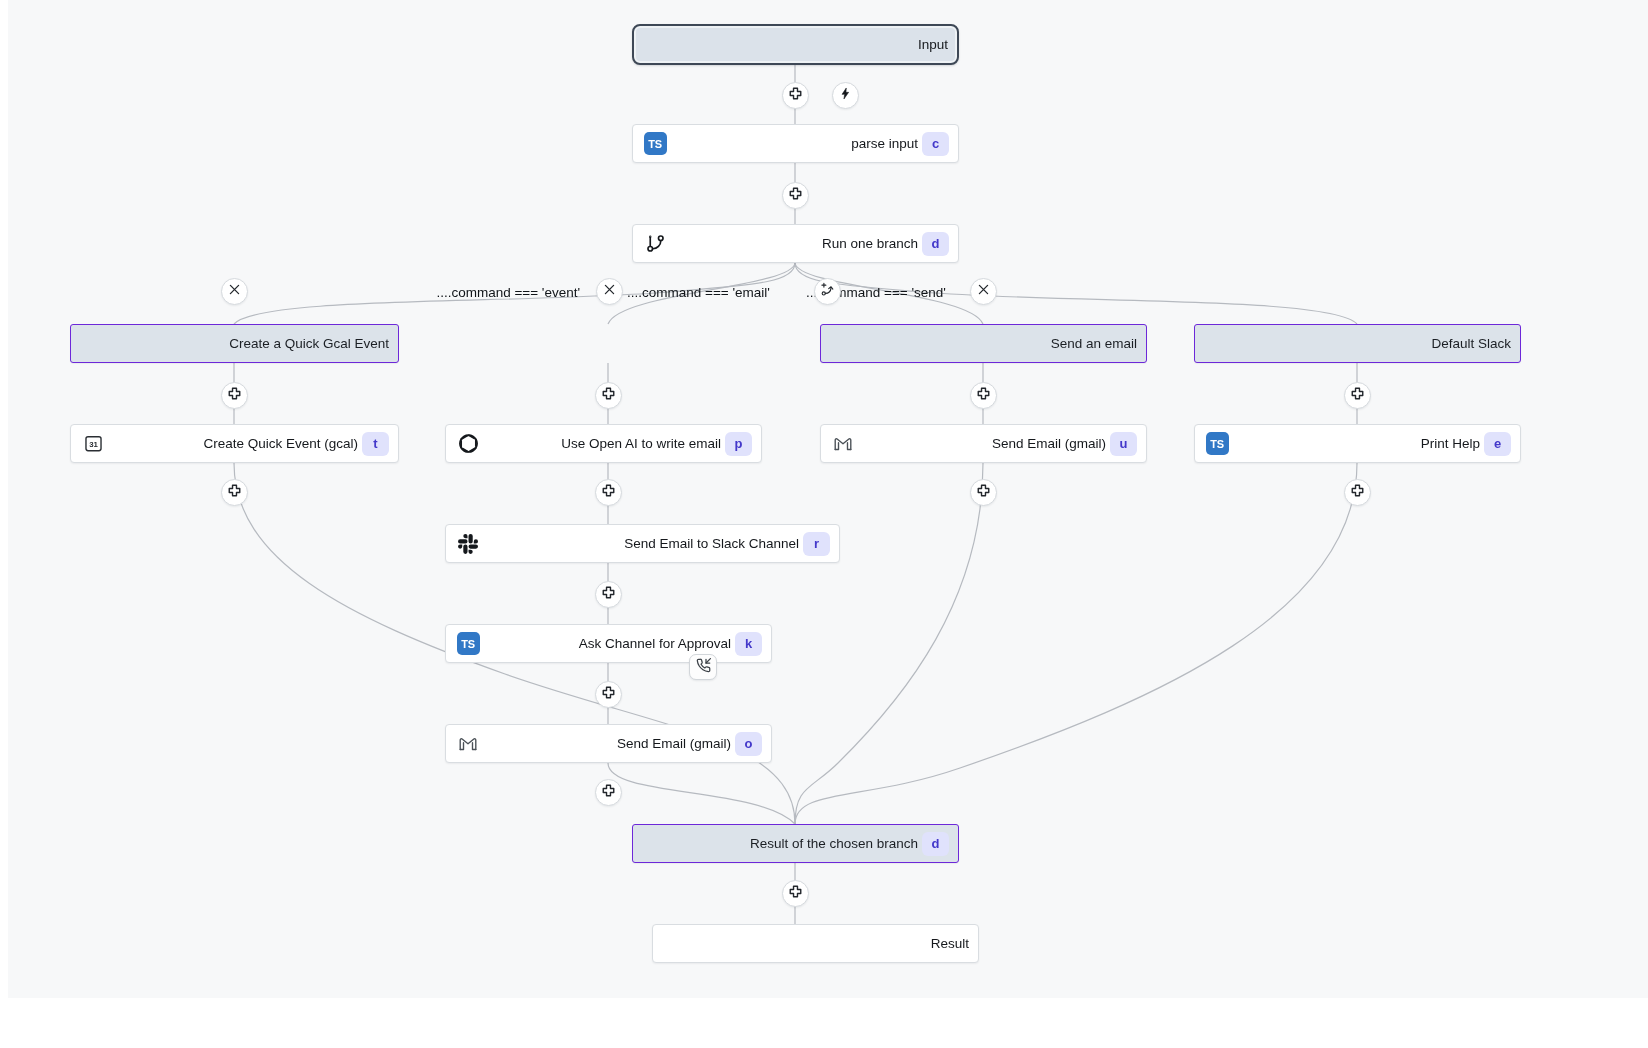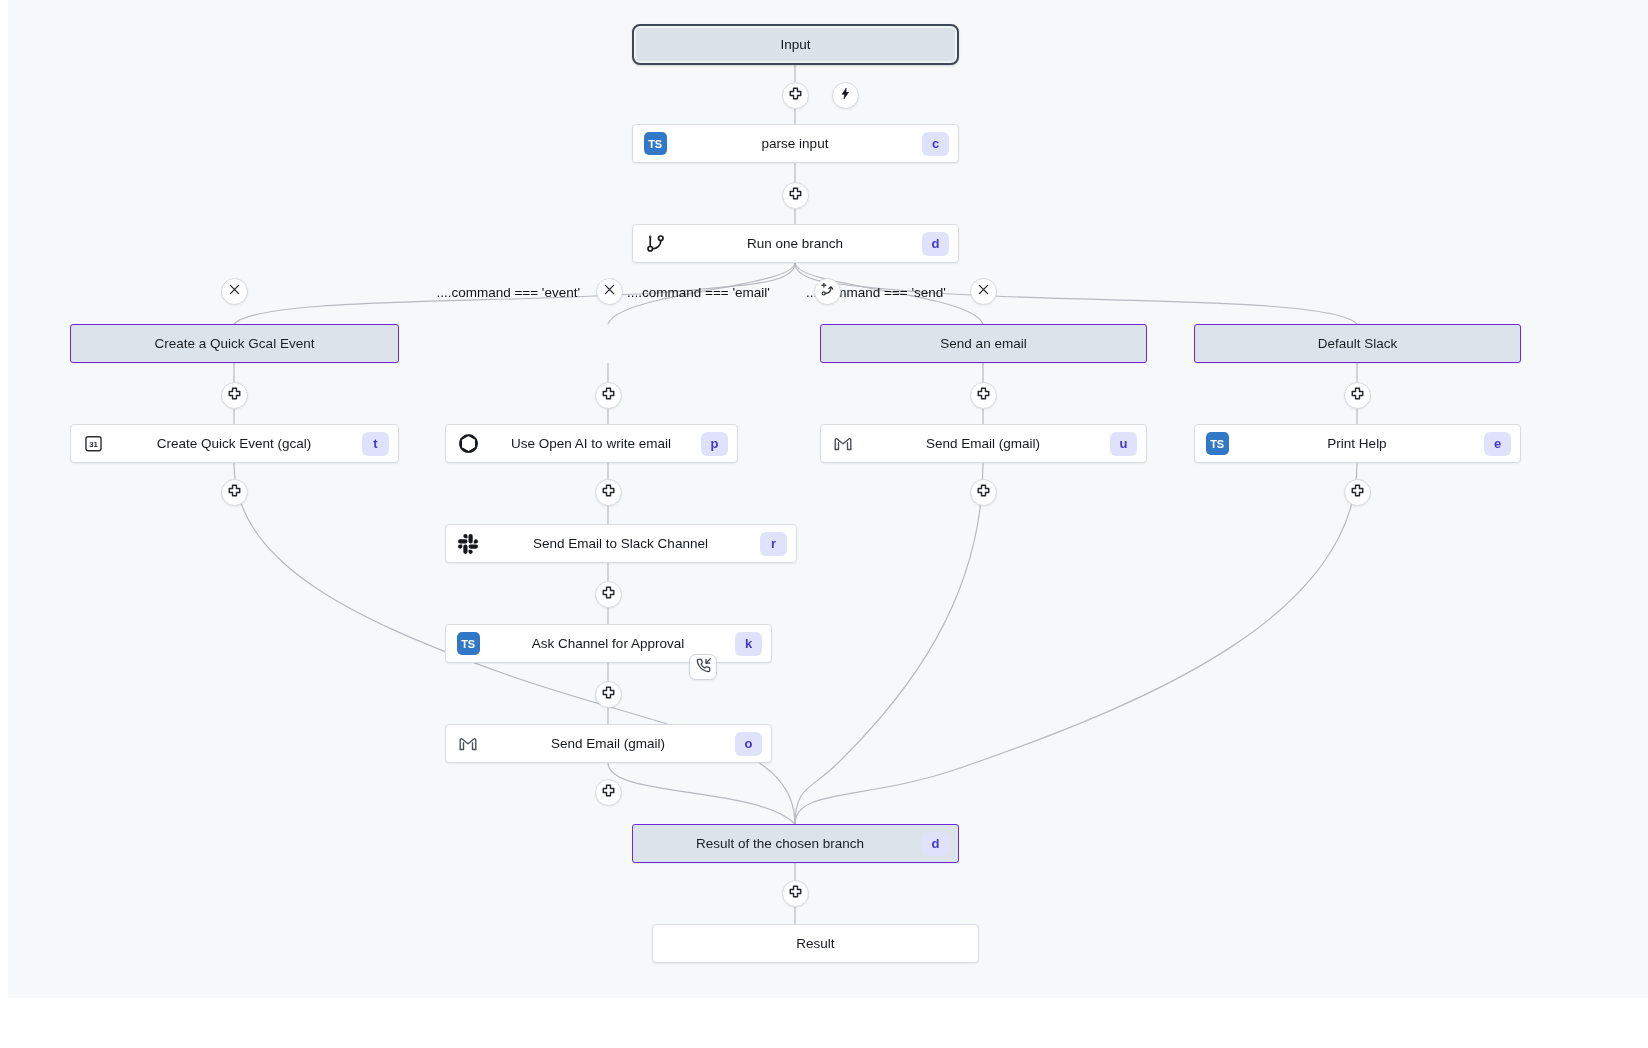--- a/index.html
+++ b/index.html
@@ -10,21 +10,21 @@
     color:#15181c;
   }
   .edges{position:absolute;left:0;top:0;}
   .node{
     position:absolute;height:39px;box-sizing:border-box;
     background:#ffffff;border:1px solid #d9dde1;border-radius:4px;
     box-shadow:0 1px 2px rgba(16,24,40,.06);
     display:flex;align-items:center;padding:0 9px;gap:4px;
   }
   .node .label{
-    flex:1;text-align:center;font-size:13.5px;color:#15181c;
+    flex:1;text-align:right;font-size:13.5px;color:#15181c;
     white-space:nowrap;overflow:hidden;
   }
   .node .icon{width:26px;display:flex;align-items:flex-end;justify-content:center;flex:0 0 auto;}
   .badge{
     flex:0 0 auto;min-width:27px;height:24px;border-radius:6px;
     background:#e0e2fc;color:#4338ca;font-weight:700;font-size:13px;
     display:flex;align-items:center;justify-content:center;
   }
   .header-node{
     background:#dce3ea;border:1px solid #6d28d9;border-radius:3px;
@@ -214,21 +214,21 @@
           <g fill="none" stroke="#2a2e33" stroke-width="1.6">
             <rect x="3.4" y="4.2" width="17.2" height="16" rx="2.4"></rect>
           </g>
           <text x="12" y="15.8" text-anchor="middle" font-size="9" font-weight="bold" fill="#2a2e33">31</text>
         </svg>
     </span>
     <span class="label">Create Quick Event (gcal)</span>
     <span class="badge">t</span>
   </div>
 
-  <div class="node" style="left:445px;top:424px;width:293px">
+  <div class="node" style="left:445px;top:424px;width:317px">
     <span class="icon">
       <svg viewBox="-12 -12 24 24" width="21" height="21">
           <g fill="none" stroke="#15181c" stroke-width="2" stroke-linecap="butt">
         <path d="M0 -9.7 A9.7 9.7 0 0 1 8.4 -4.85 L8.4 3.6"></path>
         <path d="M0 -9.7 A9.7 9.7 0 0 1 8.4 -4.85 L8.4 3.6" transform="rotate(60)"></path>
         <path d="M0 -9.7 A9.7 9.7 0 0 1 8.4 -4.85 L8.4 3.6" transform="rotate(120)"></path>
         <path d="M0 -9.7 A9.7 9.7 0 0 1 8.4 -4.85 L8.4 3.6" transform="rotate(180)"></path>
         <path d="M0 -9.7 A9.7 9.7 0 0 1 8.4 -4.85 L8.4 3.6" transform="rotate(240)"></path>
         <path d="M0 -9.7 A9.7 9.7 0 0 1 8.4 -4.85 L8.4 3.6" transform="rotate(300)"></path>
       </g>
@@ -274,21 +274,21 @@
     <span><svg viewBox="0 0 16 16" width="15" height="15">
           <path d="M5.9 2.4 h4.2 v3.5 h3.5 v4.2 h-3.5 v3.5 H5.9 v-3.5 H2.4 V5.9 h3.5 z" fill="#ffffff" stroke="#23272c" stroke-width="1.5" stroke-linejoin="round"></path>
         </svg></span>
   </div>
   <div class="circle-btn" style="left:1343.5px;top:478.5px">
     <span><svg viewBox="0 0 16 16" width="15" height="15">
           <path d="M5.9 2.4 h4.2 v3.5 h3.5 v4.2 h-3.5 v3.5 H5.9 v-3.5 H2.4 V5.9 h3.5 z" fill="#ffffff" stroke="#23272c" stroke-width="1.5" stroke-linejoin="round"></path>
         </svg></span>
   </div>
 
-  <div class="node" style="left:445px;top:524px;width:352px">
+  <div class="node" style="left:445px;top:524px;width:395px">
     <span class="icon">
       <svg viewBox="0 0 24 24" width="20" height="20">
           <path fill="#15181c" d="M5.1 15.1a2.53 2.53 0 1 1-2.53-2.53H5.1zm1.27 0a2.53 2.53 0 0 1 5.06 0v6.33a2.53 2.53 0 1 1-5.06 0zM8.9 5.06a2.53 2.53 0 1 1 2.53-2.53v2.53zm0 1.27a2.53 2.53 0 0 1 0 5.06H2.56a2.53 2.53 0 1 1 0-5.06zm10.04 2.53a2.53 2.53 0 1 1 2.53 2.53h-2.53zm-1.27 0a2.53 2.53 0 0 1-5.06 0V2.53a2.53 2.53 0 1 1 5.06 0zm-2.53 10.04a2.53 2.53 0 1 1-2.53 2.53v-2.53zm0-1.27a2.53 2.53 0 0 1 0-5.06h6.33a2.53 2.53 0 1 1 0 5.06z"></path>
         </svg>
     </span>
     <span class="label">Send Email to Slack Channel</span>
     <span class="badge">r</span>
   </div>
 
   <div class="circle-btn" style="left:594.5px;top:580.5px">

